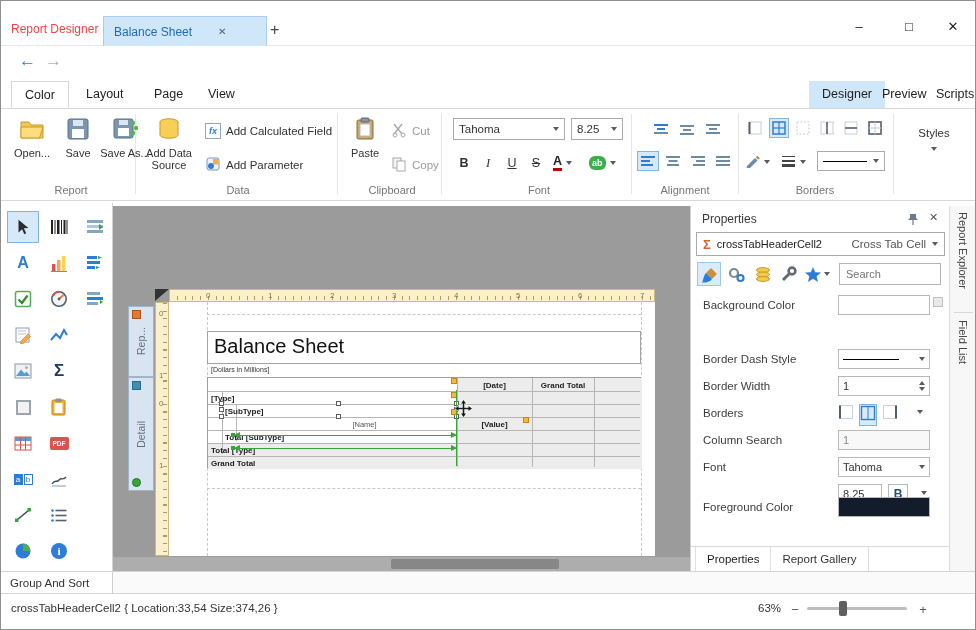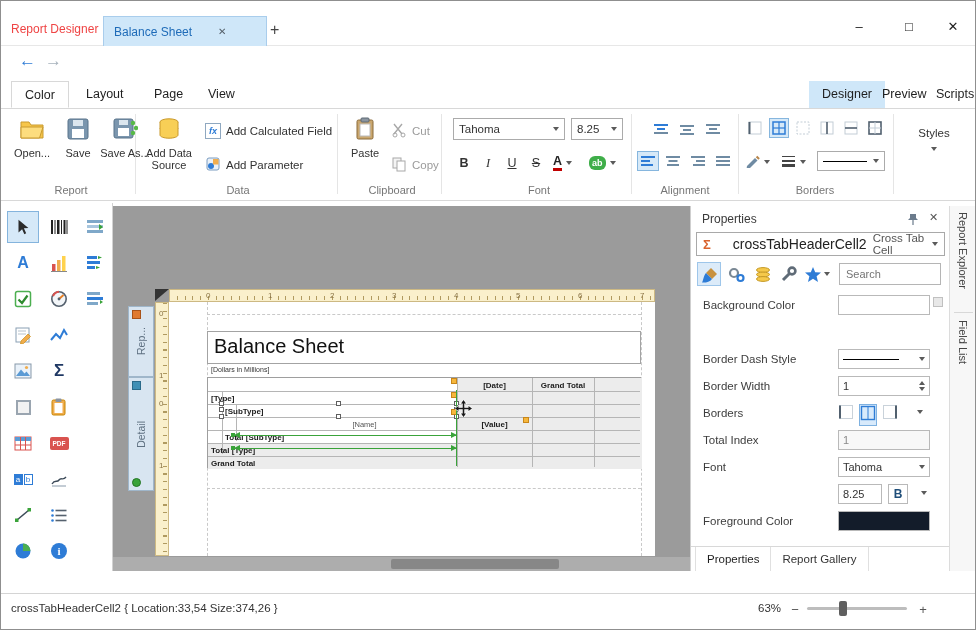--- a/index.html
+++ b/index.html
@@ -596,21 +596,21 @@
   <div class="props">
     <span class="abs" style="left:11px;top:6px;font-size:12px;color:#3a3a3a;">Properties</span>
     <span class="abs" style="left:216px;top:6px;"><svg width="12" height="13">
           <path d="M3 1 h6 v4 l2 2 h-10 l2 -2 z" fill="#6b7b8c"></path>
           <rect x="5.4" y="7" width="1.2" height="5" fill="#6b7b8c"></rect>
         </svg></span>
     <span class="abs" style="left:238px;top:5px;font-size:11px;color:#555;">✕</span>
 
     <div class="abs" style="left:5px;top:26px;width:249px;height:24px;border:1px solid #a9a9a9;background:#fff;display:flex;align-items:center;padding:0 6px;gap:6px;">
       <span style="color:#d9632e;font-weight:bold;font-size:13px;">Σ</span>
-      <span style="font-size:14px;color:#222;margin-left:16px;">crossTabHeaderCell2</span>
+      <span style="font-size:11px;color:#222;">crossTabHeaderCell2</span>
       <span style="margin-left:auto;font-size:11.5px;color:#555;">Cross Tab Cell</span>
       <span class="caret"></span>
     </div>
 
     <div class="ptool sel" style="left:6px;top:56px;">
         <svg width="17" height="17">
           <path d="M10 2 L16 8 L11 13 L5 7 Z" fill="#c8913f"></path>
           <path d="M5 7 L11 13 C9 16 4 17 1 16.5 C2.5 14 2.5 9.5 5 7 Z" fill="#2e7cd6"></path>
         </svg>
       </div>
@@ -673,21 +673,21 @@
             <rect x="1.5" y="1.5" width="13" height="13" fill="none" stroke="#2e7cd6" stroke-width="1.4"></rect>
             <line x1="8" y1="1.5" x2="8" y2="14.5" stroke="#2e7cd6"></line>
           </svg></span>
       <span class="abs" style="left:191px;top:4px;"><svg width="16" height="16">
             <rect x="1.5" y="1.5" width="13" height="13" fill="none" stroke="#c9d2da"></rect>
             <line x1="14" y1="1.5" x2="14" y2="14.5" stroke="#51606e" stroke-width="2"></line>
           </svg></span>
       <span class="abs caret" style="left:226px;top:10px;"></span>
     </div>
     <div class="prop-row" style="top:221px;">
-      <span class="prop-label">Total Index</span>
+      <span class="prop-label">Column Search</span>
       <div class="prop-editor" style="background:#f8f8f8;color:#8a8a8a;">
         <span>1</span>
       </div>
     </div>
     <div class="prop-row" style="top:248px;">
       <span class="prop-label">Font</span>
       <div class="prop-editor">
         <span>Tahoma</span>
         <span class="caret" style="margin-left:auto;"></span>
       </div>
@@ -695,37 +695,42 @@
     <div class="prop-row" style="top:275px;">
       <span class="prop-label"></span>
       <div class="prop-editor" style="width:44px;">
         <span>8.25</span>
       </div>
       <div class="abs" style="left:197px;top:3px;width:20px;height:20px;border:1px solid #b9b9b9;display:flex;align-items:center;justify-content:center;font-weight:bold;font-size:12px;color:#1f4e79;">
         <span>B</span>
       </div>
       <span class="abs caret" style="left:230px;top:10px;"></span>
     </div>
-    <div class="prop-row" style="top:302px;padding-left:32px;">
+    <div class="prop-row" style="top:288px;padding-left:32px;">
       <span class="prop-label">Foreground Color</span>
       <div class="prop-editor" style="background:#131c2a;"></div>
     </div>
 
     <div class="pb-tabs">
       <span class="pb-tab" style="color:#1e1e1e;">Properties</span>
       <span class="pb-tab">Report Gallery</span>
     </div>
   </div>
 
   <div class="side-strip">
     <span class="side-tab" style="position:absolute;left:7px;top:6px;">Report Explorer</span>
     <div class="abs" style="left:4px;top:106px;width:19px;height:1px;background:#d8d8d8;"></div>
     <span class="side-tab" style="position:absolute;left:7px;top:114px;">Field List</span>
   </div>
 
+  <div class="dock-strip">
+    <div class="gs-tab">
+      <span>Group And Sort</span>
+    </div>
+  </div>
 
   <div class="statusbar">
     <span class="abs" style="left:10px;top:8px;">crossTabHeaderCell2 { Location:33,54 Size:374,26 }</span>
     <span class="abs" style="left:757px;top:8px;">63%</span>
     <span class="zoombtn" style="left:786px;">−</span>
     <div class="slider-track" style="top:13px;">
       <div class="slider-thumb"></div>
     </div>
     <span class="zoombtn" style="left:914px;">+</span>
   </div>

